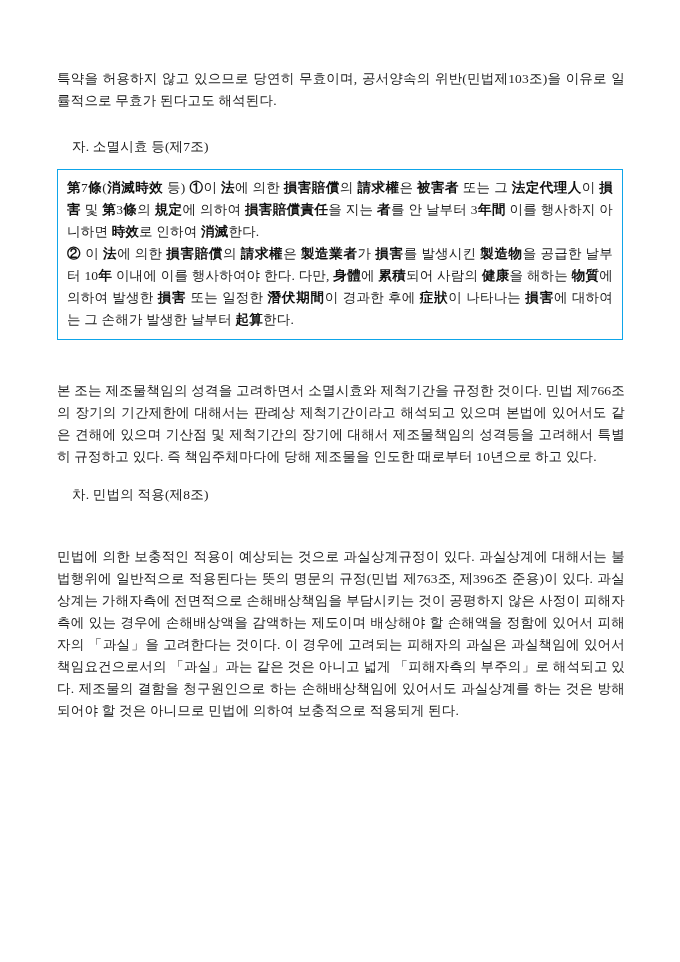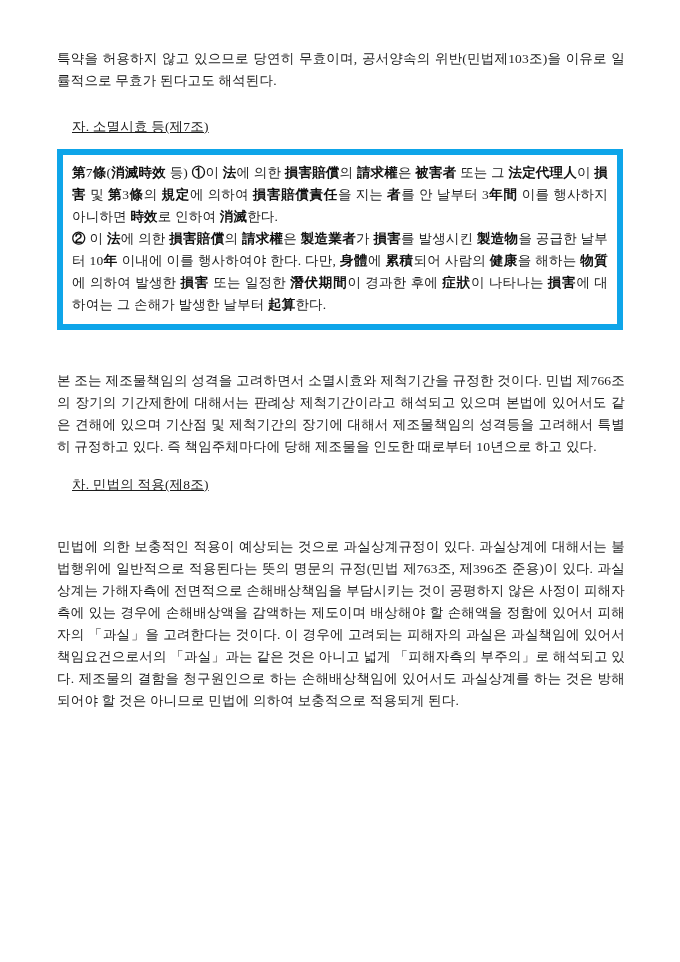--- a/index.html
+++ b/index.html
@@ -8,45 +8,44 @@
     background: #ffffff;
   }
   .page {
     position: relative;
     width: 680px;
     height: 962px;
     background: #ffffff;
     color: #1c1c1c;
     font-family: "Liberation Serif", "DejaVu Serif", serif;
     box-sizing: border-box;
-    padding: 48px 55px 0 57px;
+    padding: 68px 55px 0 57px;
     overflow: hidden;
   }
   .body-text, .law-box p, .section-heading {
     font-size: 13.5px;
     line-height: 22px;
     letter-spacing: 0.2px;
   }
   p.body-text {
     margin: 0;
     text-align: justify;
     text-align-last: left;
     word-break: break-all;
   }
   .intro-block {
     margin-bottom: 24px;
   }
   .section-heading {
     margin: 0 0 11px 0;
     padding-left: 15px;
     font-weight: normal;
-    text-decoration: underline;
   }
   .law-box {
-    border: 6px solid #0ea5e9;
+    border: 1px solid #0ea5e9;
     padding: 7px 9px 8px 9px;
     margin: 0 2px 8px 0;
   }
   .law-box p {
     margin: 0;
     text-align: justify;
     text-align-last: left;
     word-break: break-all;
   }
   .law-box b {

